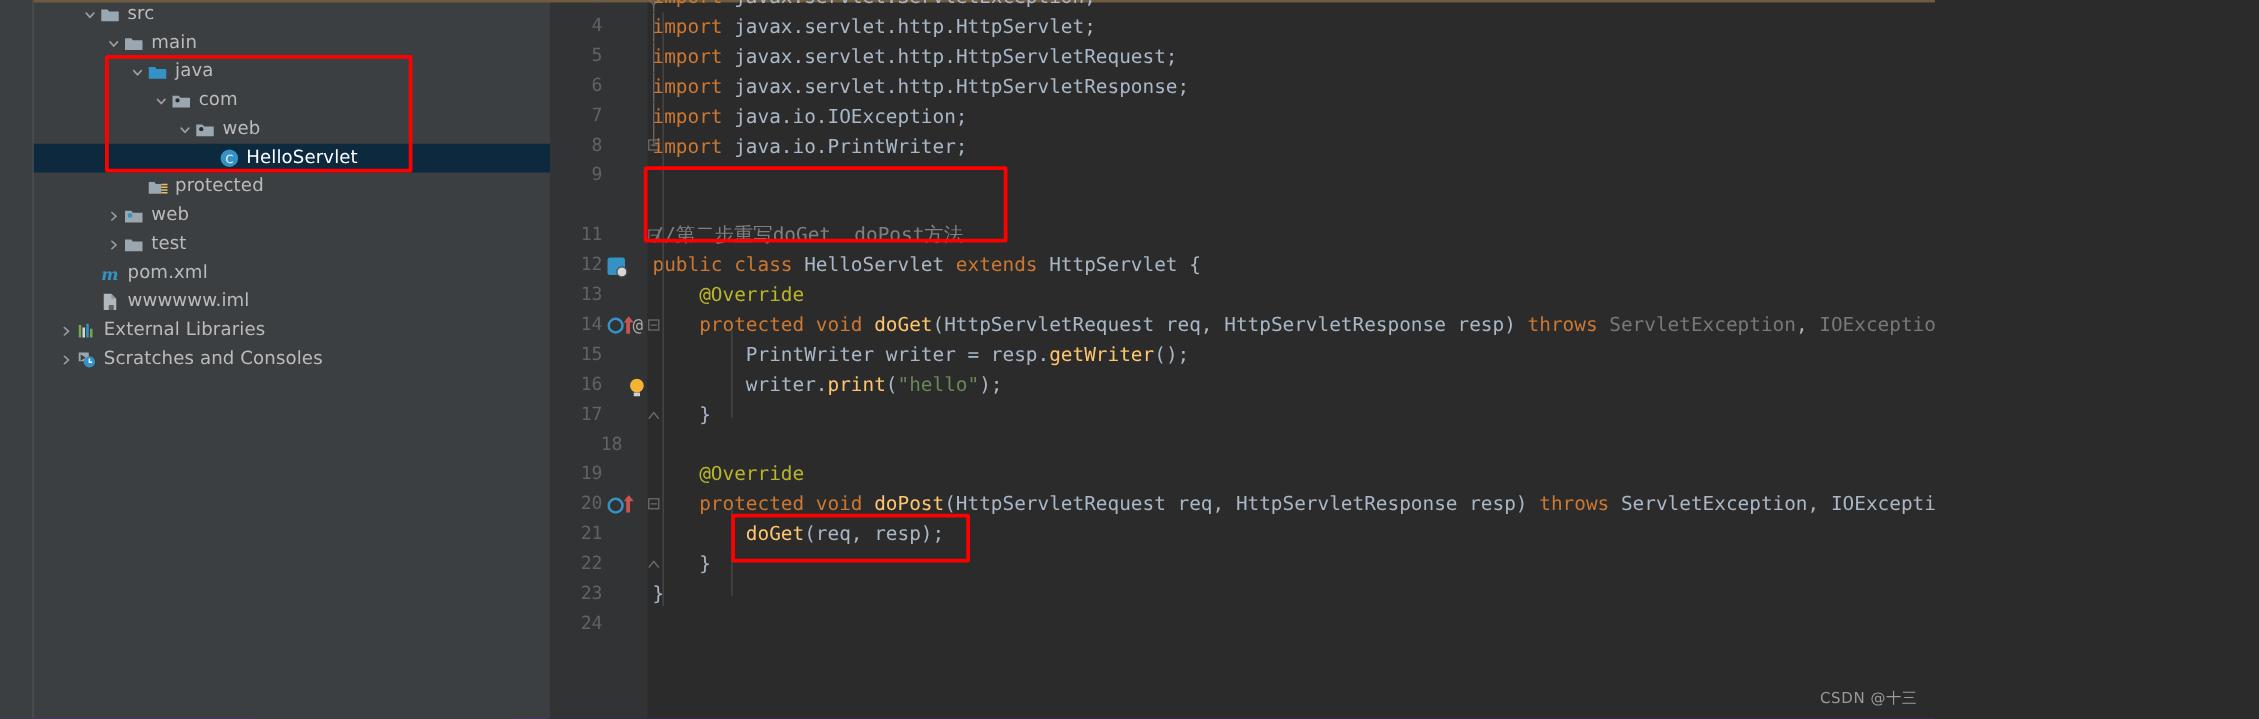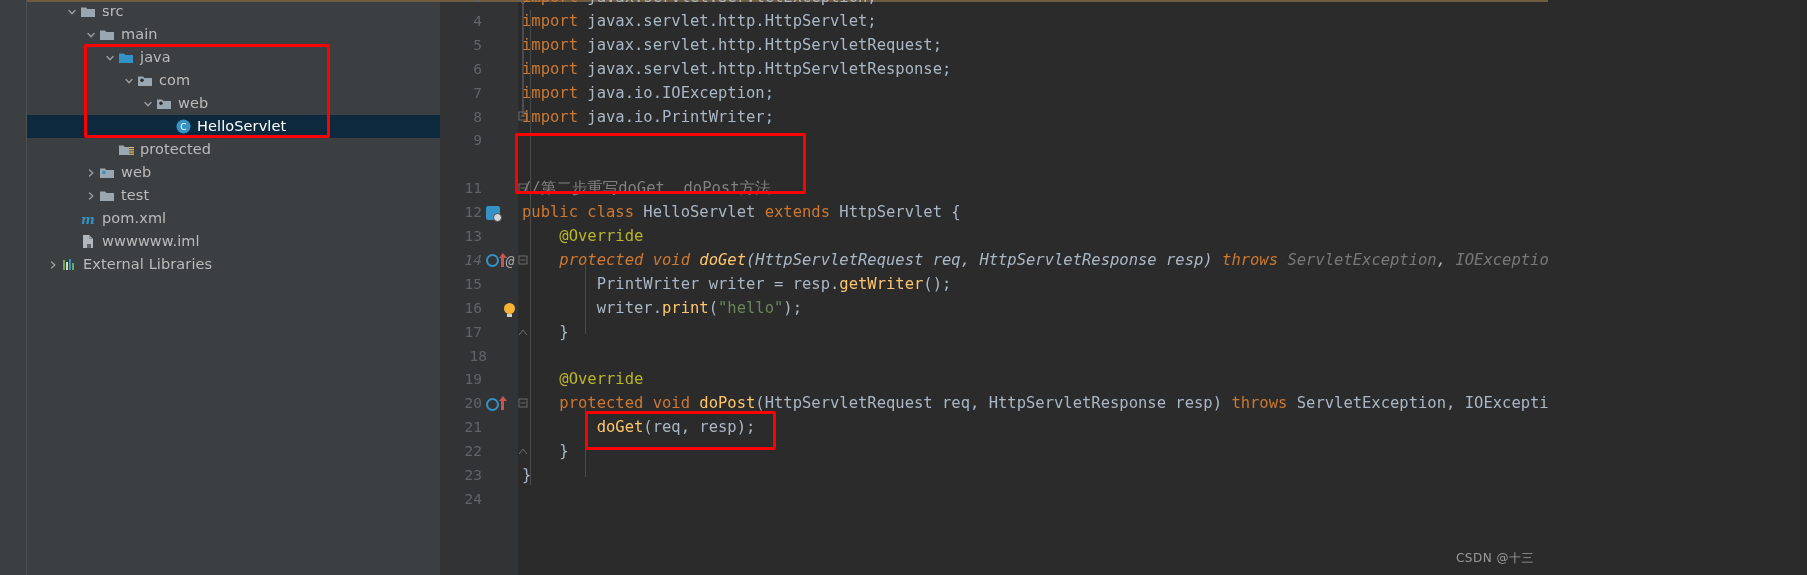--- a/index.html
+++ b/index.html
@@ -414,20 +414,37 @@
           </span>
           <span class="ico">
             <svg width="15" height="13" viewBox="0 0 15 13">
               <rect x="1" y="2" width="2" height="10" fill="#6ea84f"></rect>
               <rect x="4" y="4" width="2" height="8" fill="#d6d6d6"></rect>
               <rect x="7" y="1" width="2" height="11" fill="#3592c4"></rect>
               <rect x="10" y="5" width="2" height="7" fill="#6ea84f"></rect>
             </svg>
           </span>
           <span class="tlabel">External Libraries</span>
+        </div>
+        <div class="trow">
+          <span style="display: inline-block; flex: 0 0 19px;"></span>
+          <span class="arrow">
+            <svg width="10" height="10" viewBox="0 0 10 10">
+              <path d="M3.5 2L6.8 5 3.5 8" stroke="#9aa0a6" stroke-width="1.3" fill="none" stroke-linecap="round"></path>
+            </svg>
+          </span>
+          <span class="ico">
+            <svg width="16" height="15" viewBox="0 0 16 15">
+              <path d="M2 2h8v7H2z" fill="#9aa7b0"></path>
+              <path d="M3.5 3.5l4 2.5-4 2.5z" fill="#3c3f41"></path>
+              <circle cx="10.5" cy="9.5" r="4.5" fill="#3592c4"></circle>
+              <path d="M10.5 6.8v3h2.2" stroke="#ffffff" stroke-width="1.2" fill="none"></path>
+            </svg>
+          </span>
+          <span class="tlabel">Scratches and Consoles</span>
         </div>
       </div>
 
     <div class="red-box" style="left:84px; top:44px; width:240px; height:88px;"></div>
   </div>
 
   <div id="editor">
     <div class="gutter-bg"></div>
     <div class="topline"></div>
     <div class="code-area" id="code-area">
@@ -452,30 +469,30 @@
               <rect x="1" y="7" width="8" height="8" fill="none" stroke="#6d6d6d" stroke-width="1"></rect>
               <line x1="2.5" y1="11" x2="7.5" y2="11" stroke="#6d6d6d" stroke-width="1"></line>
             </svg></span><span class="ctext"><span class="kw">import</span><span class="ident"> </span><span class="ident">java</span><span class="ident">.</span><span class="ident">io</span><span class="ident">.</span><span class="ident">PrintWriter</span><span class="ident">;</span></span></div>
         <div class="cline" style="position: absolute; left: 0px; right: 0px; top: 129.4px;"><span class="lnum">9</span><span class="gicons"></span><span class="fold"></span><span class="ctext"></span></div>
         <div class="cline" style="position: absolute; left: 0px; right: 0px; top: 177.2px;"><span class="lnum">11</span><span class="gicons"></span><span class="fold"><svg width="10" height="24">
               <rect x="1" y="7" width="8" height="8" fill="none" stroke="#6d6d6d" stroke-width="1"></rect>
               <line x1="2.5" y1="11" x2="7.5" y2="11" stroke="#6d6d6d" stroke-width="1"></line>
             </svg></span><span class="ctext"><span class="cmt">//第二步重写doGet  doPost方法</span></span></div>
         <div class="cline" style="position: absolute; left: 0px; right: 0px; top: 201.1px;"><span class="lnum">12</span><span class="gicons"><span class="beans-ico"></span></span><span class="fold"></span><span class="ctext"><span class="kw">public</span><span class="ident"> </span><span class="kw">class</span><span class="ident"> </span><span class="ident">HelloServlet</span><span class="ident"> </span><span class="kw">extends</span><span class="ident"> </span><span class="ident">HttpServlet</span><span class="ident"> </span><span class="ident">{</span></span></div>
         <div class="cline" style="position: absolute; left: 0px; right: 0px; top: 225px;"><span class="lnum">13</span><span class="gicons"></span><span class="fold"></span><span class="ctext">    <span class="anno">@Override</span></span></div>
-        <div class="cline" style="position: absolute; left: 0px; right: 0px; top: 248.9px; font-style: italic;"><span class="lnum">14</span><span class="gicons"><span class="override-mark"></span><span class="arrow-up"></span><span class="at-sign">@</span></span><span class="fold"><svg width="10" height="24">
+        <div class="cline" style="position: absolute; left: 0px; right: 0px; top: 248.9px;"><span class="lnum">14</span><span class="gicons"><span class="override-mark"></span><span class="arrow-up"></span><span class="at-sign">@</span></span><span class="fold"><svg width="10" height="24">
               <rect x="1" y="7" width="8" height="8" fill="none" stroke="#6d6d6d" stroke-width="1"></rect>
               <line x1="2.5" y1="11" x2="7.5" y2="11" stroke="#6d6d6d" stroke-width="1"></line>
             </svg></span><span class="ctext">    <span class="kw">protected</span><span class="ident"> </span><span class="kw">void</span><span class="ident"> </span><span class="fn">doGet</span><span class="ident">(</span><span class="ident">HttpServletRequest</span><span class="ident"> </span><span class="ident">req</span><span class="ident">,</span><span class="ident"> </span><span class="ident">HttpServletResponse</span><span class="ident"> </span><span class="ident">resp</span><span class="ident">)</span><span class="ident"> </span><span class="kw">throws</span><span class="ident"> </span><span class="dim">ServletException</span><span class="ident">,</span><span class="ident"> </span><span class="dim">IOException</span><span class="ident"> </span><span class="ident">{</span></span></div>
         <div class="cline" style="position: absolute; left: 0px; right: 0px; top: 272.8px;"><span class="lnum">15</span><span class="gicons"></span><span class="fold"></span><span class="ctext">        <span class="ident">PrintWriter</span><span class="ident"> </span><span class="ident">writer</span><span class="ident"> </span><span class="ident">=</span><span class="ident"> </span><span class="ident">resp</span><span class="ident">.</span><span class="fn">getWriter</span><span class="ident">(</span><span class="ident">)</span><span class="ident">;</span></span></div>
         <div class="cline" style="position: absolute; left: 0px; right: 0px; top: 296.7px;"><span class="lnum">16</span><span class="gicons" style="left: 64px;"><span class="bulb"></span></span><span class="fold"></span><span class="ctext">        <span class="ident">writer</span><span class="ident">.</span><span class="fn">print</span><span class="ident">(</span><span class="str">"hello"</span><span class="ident">)</span><span class="ident">;</span></span></div>
         <div class="cline" style="position: absolute; left: 0px; right: 0px; top: 320.6px;"><span class="lnum">17</span><span class="gicons"></span><span class="fold"><svg width="10" height="24">
               <path d="M1 14 L5 9 L9 14" stroke="#6d6d6d" stroke-width="1" fill="none"></path>
             </svg></span><span class="ctext">    <span class="ident">}</span></span></div>
-        <div class="cline" style="position: absolute; left: 5px; right: 0px; top: 344.5px;"><span class="lnum">18</span><span class="gicons"></span><span class="fold"></span><span class="ctext"></span></div>
+        <div class="cline" style="position: absolute; left: 16px; right: 0px; top: 344.5px;"><span class="lnum">18</span><span class="gicons"></span><span class="fold"></span><span class="ctext"></span></div>
         <div class="cline" style="position: absolute; left: 0px; right: 0px; top: 368.4px;"><span class="lnum">19</span><span class="gicons"></span><span class="fold"></span><span class="ctext">    <span class="anno">@Override</span></span></div>
         <div class="cline" style="position: absolute; left: 0px; right: 0px; top: 392.3px;"><span class="lnum">20</span><span class="gicons"><span class="override-mark"></span><span class="arrow-up"></span></span><span class="fold"><svg width="10" height="24">
               <rect x="1" y="7" width="8" height="8" fill="none" stroke="#6d6d6d" stroke-width="1"></rect>
               <line x1="2.5" y1="11" x2="7.5" y2="11" stroke="#6d6d6d" stroke-width="1"></line>
             </svg></span><span class="ctext">    <span class="kw">protected</span><span class="ident"> </span><span class="kw">void</span><span class="ident"> </span><span class="fn">doPost</span><span class="ident">(</span><span class="ident">HttpServletRequest</span><span class="ident"> </span><span class="ident">req</span><span class="ident">,</span><span class="ident"> </span><span class="ident">HttpServletResponse</span><span class="ident"> </span><span class="ident">resp</span><span class="ident">)</span><span class="ident"> </span><span class="kw">throws</span><span class="ident"> </span><span class="ident">ServletException</span><span class="ident">,</span><span class="ident"> </span><span class="ident">IOException</span><span class="ident"> </span><span class="ident">{</span></span></div>
         <div class="cline" style="position: absolute; left: 0px; right: 0px; top: 416.2px;"><span class="lnum">21</span><span class="gicons"></span><span class="fold"></span><span class="ctext">        <span class="fn">doGet</span><span class="ident">(</span><span class="ident">req</span><span class="ident">,</span><span class="ident"> </span><span class="ident">resp</span><span class="ident">)</span><span class="ident">;</span></span></div>
         <div class="cline" style="position: absolute; left: 0px; right: 0px; top: 440.1px;"><span class="lnum">22</span><span class="gicons"></span><span class="fold"><svg width="10" height="24">
               <path d="M1 14 L5 9 L9 14" stroke="#6d6d6d" stroke-width="1" fill="none"></path>
             </svg></span><span class="ctext">    <span class="ident">}</span></span></div>
         <div class="cline" style="position: absolute; left: 0px; right: 0px; top: 464px;"><span class="lnum">23</span><span class="gicons"></span><span class="fold"></span><span class="ctext"><span class="ident">}</span></span></div>

